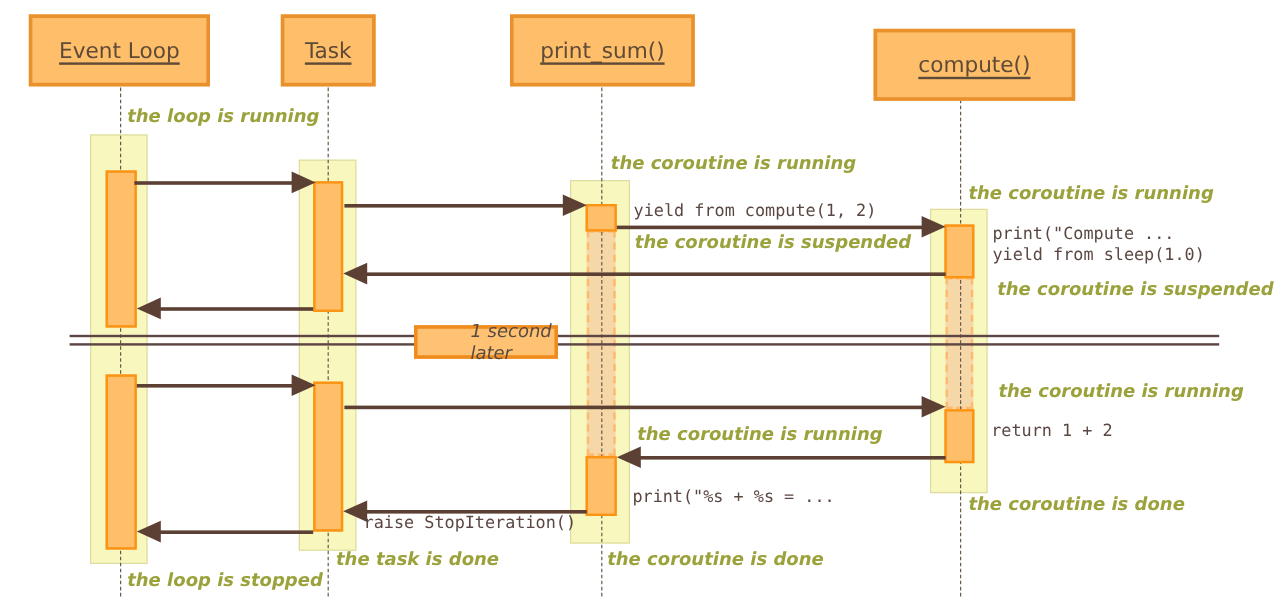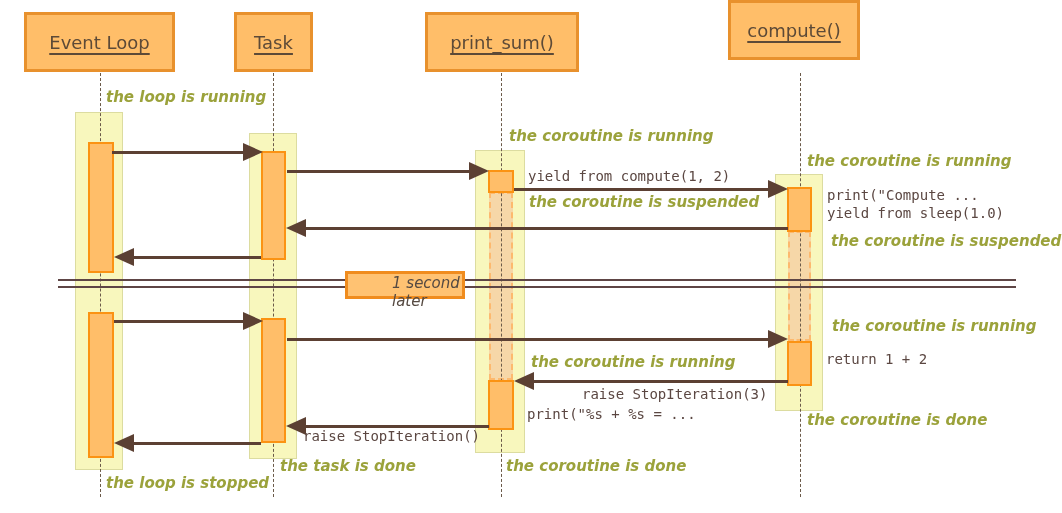--- a/index.html
+++ b/index.html
@@ -16,21 +16,21 @@
   .hr{position:absolute;width:0;height:0;border-top:9px solid transparent;border-bottom:9px solid transparent;
       border-left:20px solid #5C4033;z-index:5;}
   .hl{position:absolute;width:0;height:0;border-top:9px solid transparent;border-bottom:9px solid transparent;
       border-right:20px solid #5C4033;z-index:5;}
   .note{position:absolute;font-style:italic;font-weight:bold;font-size:15px;color:#9BA23B;
         white-space:nowrap;z-index:6;}
   .code{position:absolute;font-family:"DejaVu Sans Mono",monospace;font-size:14px;color:#5B4742;
         white-space:nowrap;z-index:6;}
   .dline{position:absolute;left:58px;width:958px;height:2px;background:#5E4545;z-index:5;}
   .dbox{position:absolute;box-sizing:border-box;background:#FFC272;border:3px solid #F08C1E;
-        display:flex;justify-content:center;font-style:italic;font-size:15px;
+        display:flex;align-items:center;justify-content:center;font-style:italic;font-size:15px;
         color:#564A42;z-index:7;padding-left:44px;}
 </style>
 </head>
 <body>
 
 <div class="stage">
 
   <div class="life" style="left:100px;top:73px;height:424px"></div>
   <div class="life" style="left:273px;top:73px;height:424px"></div>
   <div class="life" style="left:501px;top:73px;height:424px"></div>
@@ -55,21 +55,21 @@
 
   <div class="hdr" style="left:234px;top:12px;width:79px;height:60px">
     <span>Task</span>
   </div>
   <div class="hdr" style="left:24px;top:12px;width:151px;height:60px">
     <span>Event Loop</span>
   </div>
   <div class="hdr" style="left:425px;top:12px;width:154px;height:60px">
     <span>print_sum()</span>
   </div>
-  <div class="hdr" style="left:728px;top:0;width:132px;height:60px">
+  <div class="hdr" style="left:728px;top:24px;width:168px;height:60px">
     <span>compute()</span>
   </div>
 
   <div class="mline" style="left:112px;top:151px;width:135px"></div>
   <div class="hr" style="left:243px;top:143px"></div>
 
   <div class="mline" style="left:287px;top:170px;width:186px"></div>
   <div class="hr" style="left:469px;top:162px"></div>
 
   <div class="mline" style="left:514px;top:188px;width:258px"></div>
@@ -111,17 +111,16 @@
   <div class="note" style="left:531px;top:353px">the coroutine is running</div>
   <div class="note" style="left:807px;top:411px">the coroutine is done</div>
   <div class="note" style="left:280px;top:457px">the task is done</div>
   <div class="note" style="left:506px;top:457px">the coroutine is done</div>
   <div class="note" style="left:106px;top:474px">the loop is stopped</div>
 
   <div class="code" style="left:528px;top:168px">yield from compute(1, 2)</div>
   <div class="code" style="left:827px;top:187px">print("Compute ...</div>
   <div class="code" style="left:827px;top:205px">yield from sleep(1.0)</div>
   <div class="code" style="left:826px;top:351px">return 1 + 2</div>
-  <div class="code" style="left:582px;top:386px">raise StopIteration(3)</div>
   <div class="code" style="left:527px;top:406px">print("%s + %s = ...</div>
   <div class="code" style="left:303px;top:428px">raise StopIteration()</div>
 
 </div>
 
 </body></html>

